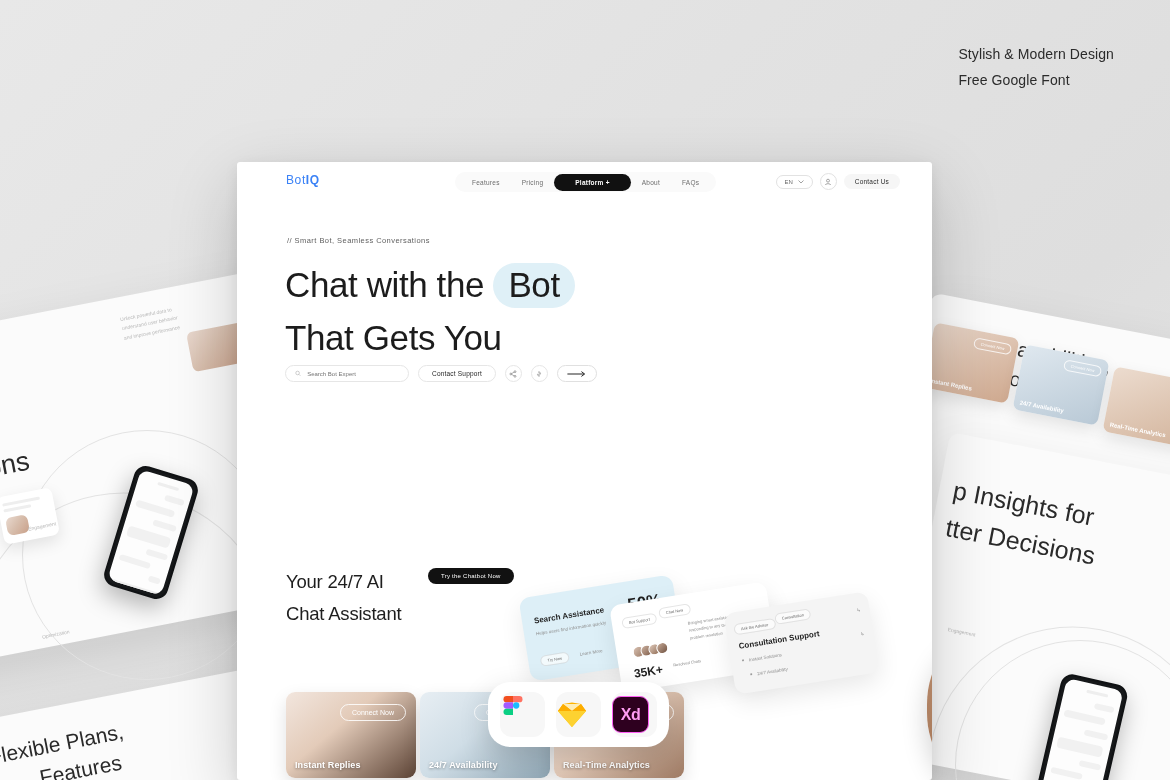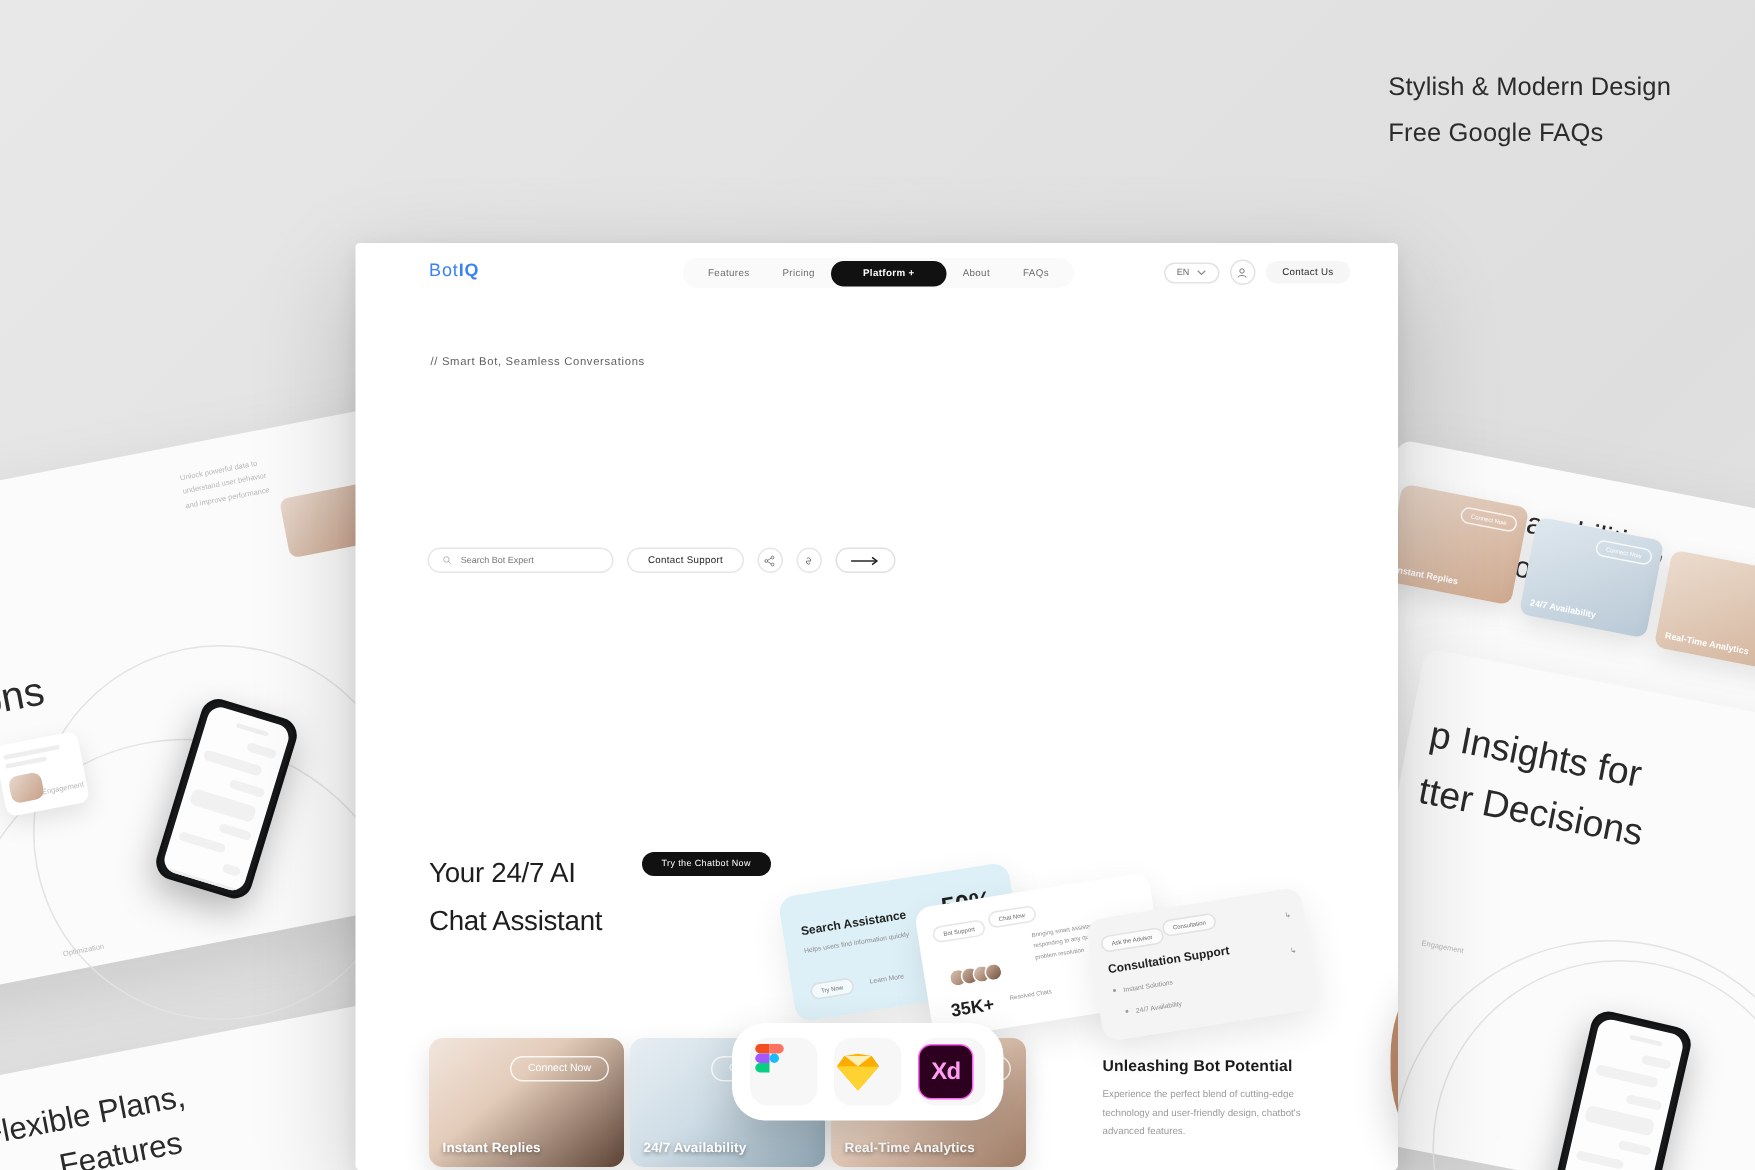--- a/index.html
+++ b/index.html
@@ -96,21 +96,21 @@
   #kicker { font-size: 17px; color: #3a3a3a; letter-spacing: .2px; }
   #main-title {
     font-size: 66px; font-weight: 700; letter-spacing: -1.5px;
     color: #1c1c1c; line-height: 1.05; margin-top: 4px;
   }
   #header-right {
     position: absolute; right: 56px; top: 42px;
     text-align: left;
   }
   #header-right .feat {
-    font-size: 17px; color: #2b2b2b; line-height: 1.85;
+    font-size: 14px; color: #2b2b2b; line-height: 1.85;
     letter-spacing: .1px; white-space: nowrap;
   }
 
   
   #site-card {
     position: absolute; left: 237px; top: 162px;
     width: 695px; height: 618px;
     background: #ffffff;
     border-radius: 3px;
     box-shadow: 0 24px 70px rgba(0,0,0,0.20), 0 4px 14px rgba(0,0,0,0.08);
@@ -381,21 +381,21 @@
 </div>
 <div class="mini-card" style="left:1108px; top:374px; width:86px; height:66px; transform:rotate(11deg); background:linear-gradient(150deg,#ecdccf,#d3b49c);">
   <div style="position:absolute; left:6px; bottom:5px; color:#fff; font-size:6px; font-weight:600;">Real-Time Analytics</div>
 </div>
 
 <div id="header-left">
 </div>
 
 <div id="header-right">
   <div class="feat">Stylish &amp; Modern Design</div>
-  <div class="feat">Free Google FAQs</div>
+  <div class="feat">Free Google Font</div>
 </div>
 
 <div id="site-card">
 
   <div id="site-nav">
     <div id="logo"><span>Bot</span><b>IQ</b></div>
 
     <div id="nav-pill-group">
       <div class="nav-item">Features</div>
       <div class="nav-item">Pricing</div>
@@ -416,20 +416,26 @@
           <circle cx="6" cy="4" r="2.2" stroke="#7a7a7a" fill="none" stroke-width="1"></circle>
           <path d="M2 10.5 C2 7.8 10 7.8 10 10.5" stroke="#7a7a7a" fill="none" stroke-width="1"></path>
         </svg>
       </div>
       <div class="contact-chip">Contact Us</div>
     </div>
   </div>
 
   <div id="tagline">// Smart Bot, Seamless Conversations</div>
 
+  <div id="hero-h1">
+    <span>Chat with the</span>
+    <span class="pill-bot">Bot</span>
+    <br>
+    <span>That Gets You</span>
+  </div>
 
   <div id="cta-row">
     <div id="search-box">
       <svg width="7" height="7" viewBox="0 0 12 12">
         <circle cx="5" cy="5" r="3.5" stroke="#a3a3a3" fill="none" stroke-width="1"></circle>
         <line x1="7.6" y1="7.6" x2="10.5" y2="10.5" stroke="#a3a3a3" stroke-width="1"></line>
       </svg>
       <input placeholder="Search Bot Expert" style="">
     </div>
     <div id="contact-support-btn">Contact Support</div>
@@ -500,24 +506,20 @@
     <path d="M88 18 A78 78 0 0 1 108 118" stroke="#1d1d1d" fill="none" stroke-width="1.6"></path>
     <path d="M20 10 A52 52 0 0 1 86 16" stroke="#cfcfcf" fill="none" stroke-width="1.2"></path>
     <circle cx="88" cy="18" r="4.6" fill="#141414"></circle>
     <circle cx="104" cy="62" r="3.4" fill="#ffffff" stroke="#d7d7d7" stroke-width="1"></circle>
     <circle cx="110" cy="110" r="3.4" fill="#ffffff" stroke="#d7d7d7" stroke-width="1"></circle>
     <line x1="98" y1="14" x2="138" y2="14" stroke="#c9c9c9" stroke-width="0.8"></line>
   </svg>
 
   <div id="hand"></div>
 
-  <div id="bottom-text" style="left:498px; top:543px;">
-    <div id="bottom-title">Unleashing Bot Potential</div>
-    <div id="bottom-body">Experience the perfect blend of cutting-edge technology and user-friendly design, chatbot's advanced features.</div>
-  </div>
 </div>
 
 <div class="bottom-card" style="left:286px; background:linear-gradient(140deg,#f2e6de 0%,#e3cbb9 40%,#5d4436 100%);">
   <div class="bc-chip">Connect Now</div>
   <div class="bc-label">Instant Replies</div>
 </div>
 <div class="bottom-card" style="left:420px; background:linear-gradient(140deg,#e7eef3 0%,#cfdde6 45%,#8fa6b4 100%);">
   <div class="bc-chip">Connect Now</div>
   <div class="bc-label">24/7 Availability</div>
 </div>

